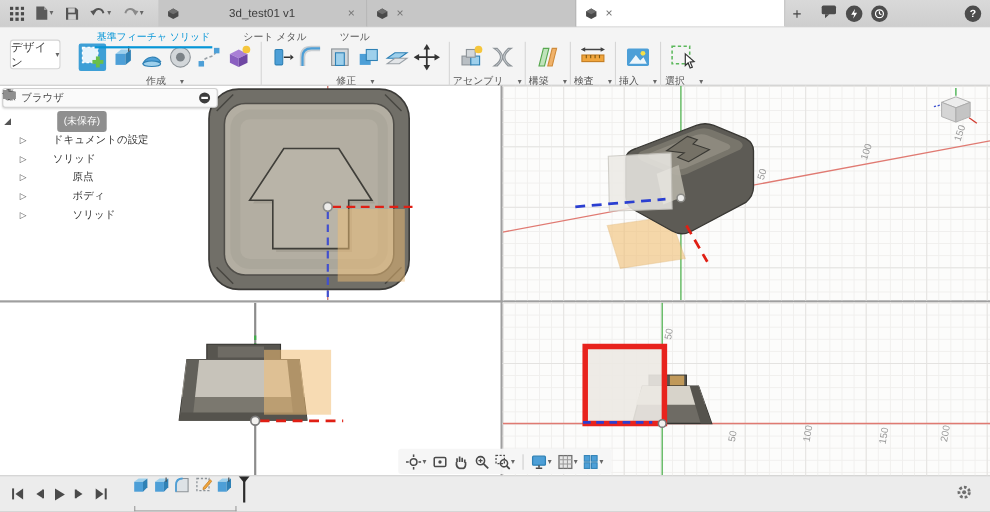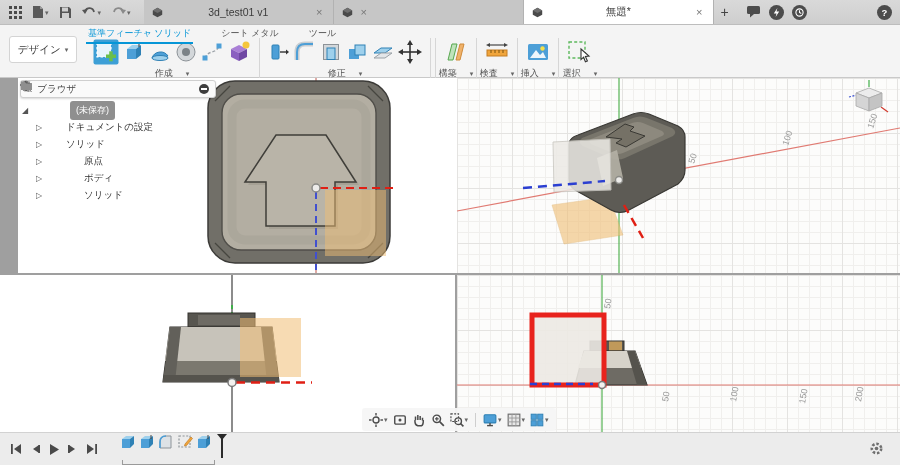--- a/index.html
+++ b/index.html
@@ -18,38 +18,38 @@
   .tab.active { background:#ffffff; }
   .tab .tab-label { flex:1; text-align:center; font-size:10.5px; color:#3c3c3c; white-space:nowrap; overflow:hidden; }
   .tab .close { color:#777; font-size:11px; padding:0 2px; }
   .tab-add { width:22px; display:flex; align-items:center; justify-content:center; font-size:14px; color:#444; }
   .tb-right { display:flex; align-items:center; gap:8px; padding:0 8px; margin-left:auto; }
   .dark-circle { width:15px; height:15px; border-radius:50%; background:#4c4c4c; color:#fff; display:flex; align-items:center; justify-content:center; font-size:9.5px; font-weight:bold; }
   .tb-help { margin-left:62px; }
 
   
   .ribbon { height:53px; background:#f4f4f4; position:relative; display:flex; align-items:flex-start; border-bottom:1px solid #c9c9c9; }
-  .design-btn { margin:11px 0 0 9px; width:68px; height:27px; background:#fff; border:1px solid #d4d4d4; border-radius:3px; display:flex; align-items:center; justify-content:center; gap:4px; font-size:10.5px; color:#3c3c3c; }
+  .design-btn { margin:11px 0 0 9px; width:46px; height:27px; background:#fff; border:1px solid #d4d4d4; border-radius:3px; display:flex; align-items:center; justify-content:center; gap:4px; font-size:10.5px; color:#3c3c3c; }
   .ribbon-tabs { position:absolute; left:86px; top:1px; display:flex; gap:26px; font-size:9px; color:#555; }
   .rtab { padding:1px 2px 2px; white-space:nowrap; }
   .rtab.active { color:#0696d7; border-bottom:2px solid #0696d7; }
   .ribbon-groups { display:flex; align-items:flex-start; margin-left:10px; padding-top:13px; }
   .rgroup { display:flex; flex-direction:column; align-items:center; }
   .rgroup .icons { display:flex; align-items:center; gap:2px; height:28px; padding:0 5px; }
   .grp-label { font-size:9px; color:#555; margin-top:1px; display:flex; gap:13px; align-items:center; }
   .vsep { width:1px; height:44px; background:#d6d6d6; margin:0 2px; }
   .tbtn { background:none; border:none; padding:1px; display:flex; }
   .tbtn svg { display:block; }
   .caret-glyph { font-size:7px; color:#666; }
 
   
   .canvas { position:relative; height:354px; background:#9f9f9f; flex:0 0 auto; }
   .vp { position:absolute; overflow:hidden; background:#fff; }
   .vp svg { position:absolute; left:0; top:0; }
-  .vp1 { left:18px; top:0; width:455px; height:195px; }
+  .vp1 { left:0; top:0; width:455px; height:195px; }
   .vp2 { left:457px; top:0; width:443px; height:195px; }
   .vp3 { left:0; top:197px; width:455px; height:157px; }
   .vp4 { left:457px; top:197px; width:443px; height:157px; }
   .grid-bg { background-color:#fcfcfb;
     background-image:
       linear-gradient(#e4e3e1 1px, transparent 1px),
       linear-gradient(90deg, #e4e3e1 1px, transparent 1px),
       linear-gradient(#f0efed 1px, transparent 1px),
       linear-gradient(90deg, #f0efed 1px, transparent 1px);
     background-size:55px 55px, 55px 55px, 11px 11px, 11px 11px; }
@@ -147,21 +147,20 @@
             <polygon points="7,1 13,4.5 13,10 7,13 1,10 1,4.5" fill="#4a4a4a"></polygon>
             <polygon points="7,1 13,4.5 7,7.5 1,4.5" fill="#6e6e6e"></polygon>
           </svg>
         <span class="close">×</span>
       </div>
       <div class="tab active">
         <svg width="11" height="11" viewBox="0 0 14 14">
             <polygon points="7,1 13,4.5 13,10 7,13 1,10 1,4.5" fill="#4a4a4a"></polygon>
             <polygon points="7,1 13,4.5 7,7.5 1,4.5" fill="#6e6e6e"></polygon>
           </svg>
-        <span class="tab-label">無題*</span>
         <span class="close">×</span>
       </div>
       <div class="tab-add">+</div>
     </div>
 
     <div class="tb-right">
       <span>
         <svg width="15" height="13" viewBox="0 0 15 13">
           <rect x="1" y="1" width="13" height="8" rx="1.5" fill="#4c4c4c"></rect>
             <polygon points="4,9 4,12.5 8,9" fill="#4c4c4c"></polygon>
@@ -297,20 +296,42 @@
             </svg>
           </button>
         </div>
         <div class="grp-label">
           <span>修正</span>
           <span class="caret-glyph">▾</span>
         </div>
       </div>
       <div class="vsep"></div>
 
+      <div class="rgroup">
+        <div class="icons">
+          <button class="tbtn">
+            <svg width="24" height="24" viewBox="0 0 24 24">
+              <rect x="3" y="11" width="8" height="8" fill="#b9bfc4" stroke="#8d9398"></rect>
+                <rect x="11" y="11" width="8" height="8" fill="#9ed0ec" stroke="#2f81b5"></rect>
+                <rect x="7" y="5" width="8" height="7" fill="#d3d7da" stroke="#8d9398"></rect>
+                <circle cx="18" cy="5" r="3.5" fill="#f5c63c"></circle>
+            </svg>
+          </button>
+          <button class="tbtn">
+            <svg width="24" height="24" viewBox="0 0 24 24">
+              <path d="M4,4 Q10,8 10,12 Q10,16 4,20 L7,20 Q12,15 12,12 Q12,9 7,4 Z" fill="#c9ced2" stroke="#8d9398"></path>
+                <path d="M20,4 Q14,8 14,12 Q14,16 20,20 L17,20 Q12,15 12,12 Q12,9 17,4 Z" fill="#c9ced2" stroke="#8d9398"></path>
+            </svg>
+          </button>
+        </div>
+        <div class="grp-label">
+          <span>アセンブリ</span>
+          <span class="caret-glyph">▾</span>
+        </div>
+      </div>
       <div class="vsep"></div>
 
       <div class="rgroup">
         <div class="icons">
           <button class="tbtn">
             <svg width="24" height="24" viewBox="0 0 24 24">
               <polygon points="4,20 8,4 13,4 9,20" fill="#bfe3bb" stroke="#57a74f"></polygon>
                 <polygon points="12,20 16,4 20,4 16,20" fill="#f0b26a" stroke="#cf8b3a"></polygon>
             </svg>
           </button>

